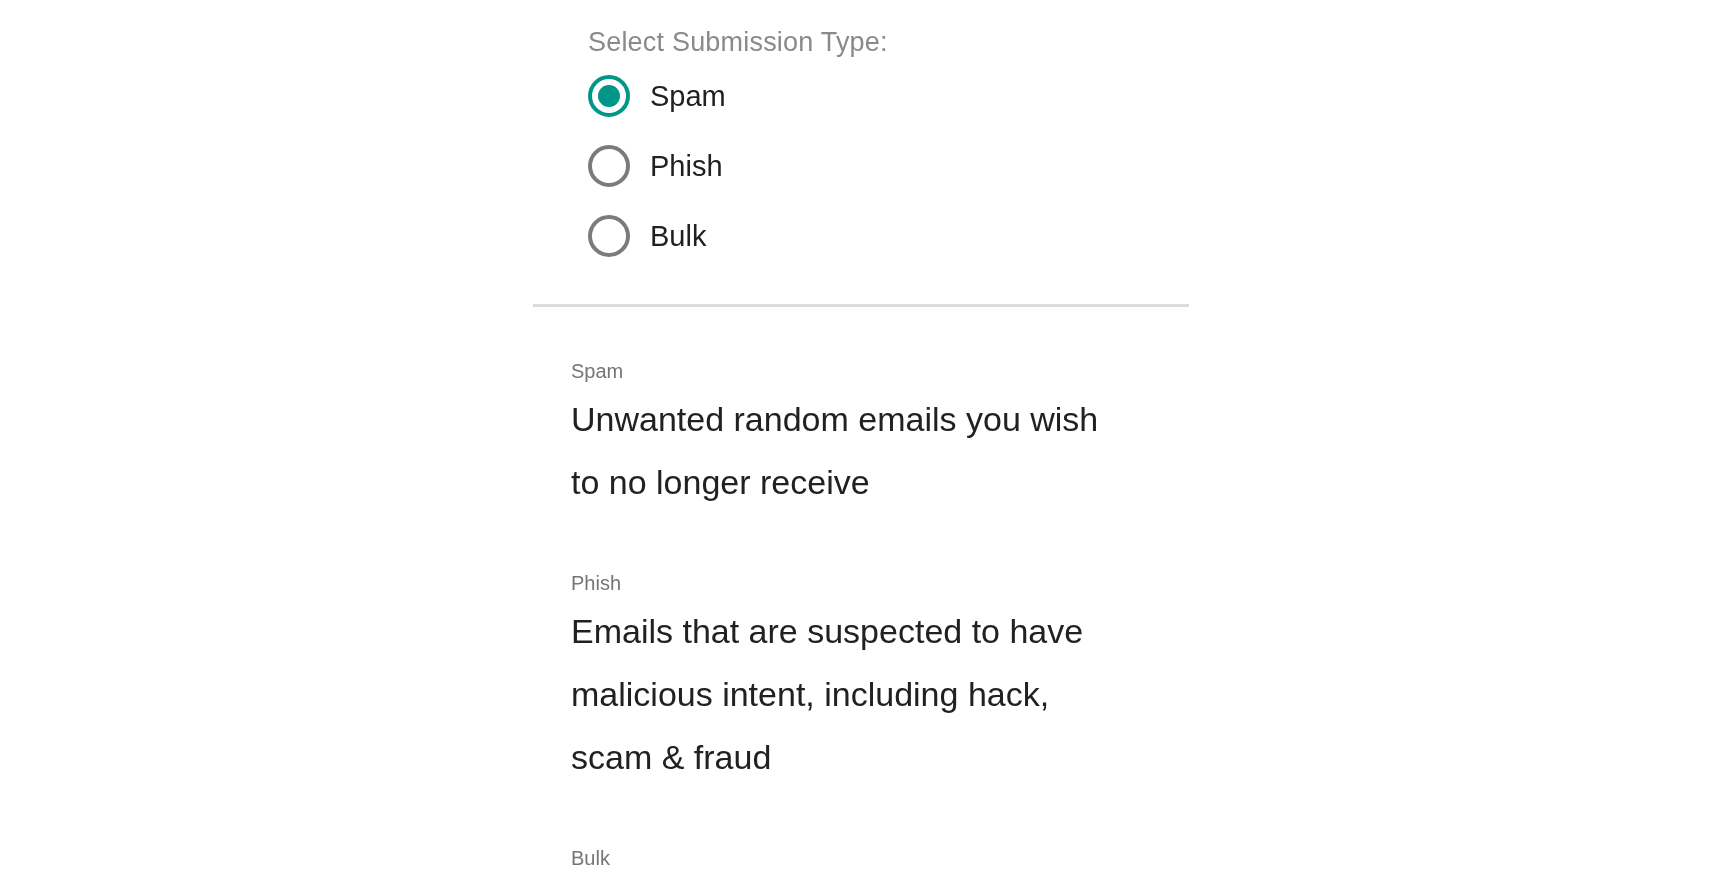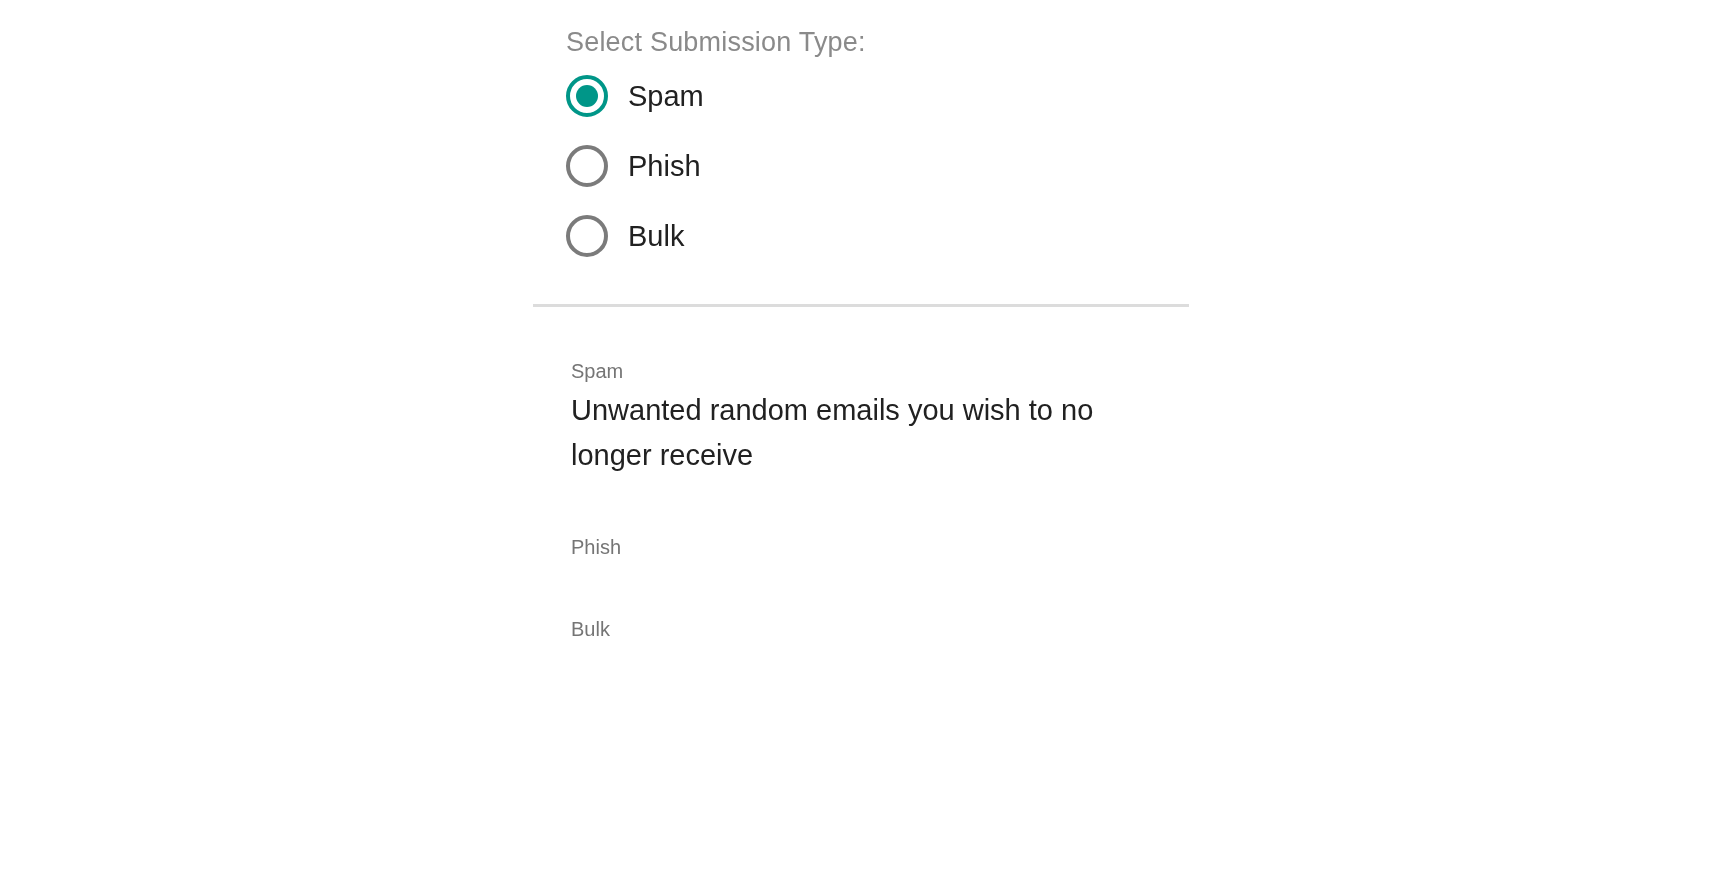--- a/index.html
+++ b/index.html
@@ -14,21 +14,21 @@
   .canvas {
     position: relative;
     width: 1730px;
     height: 886px;
     background: #ffffff;
   }
 
   
   .form-area {
     position: absolute;
-    left: 566px;
+    left: 588px;
     top: 25px;
   }
   .form-label {
     font-size: 27px;
     line-height: 34px;
     color: var(--text_gray_header, #8a8a8a);
     letter-spacing: 0.2px;
   }
   .radio-group {
     margin-top: 16px;
@@ -92,22 +92,22 @@
   .desc-section {
     margin-bottom: 56px;
   }
   .desc-term {
     font-size: 20px;
     line-height: 26px;
     color: var(--text_gray_label, #757575);
     margin-bottom: 4px;
   }
   .desc-text {
-    font-size: 29px;
-    line-height: 45px;
+    font-size: 34px;
+    line-height: 63px;
     color: var(--text_dark, #212121);
   }
 </style>
 </head>
 <body>
 
 <div class="canvas">
 
   <div class="form-area">
     <div class="form-label">Select Submission Type:</div>
@@ -142,20 +142,21 @@
 
   <div class="descriptions">
 
     <div class="desc-section">
       <div class="desc-term">Spam</div>
       <div class="desc-text">Unwanted random emails you wish to no longer receive</div>
     </div>
 
     <div class="desc-section">
       <div class="desc-term">Phish</div>
+      <div class="desc-text">Emails that are suspected to have malicious intent, including hack, scam &amp; fraud</div>
     </div>
 
     <div class="desc-section">
       <div class="desc-term">Bulk</div>
     </div>
 
   </div>
 
 </div>
 

